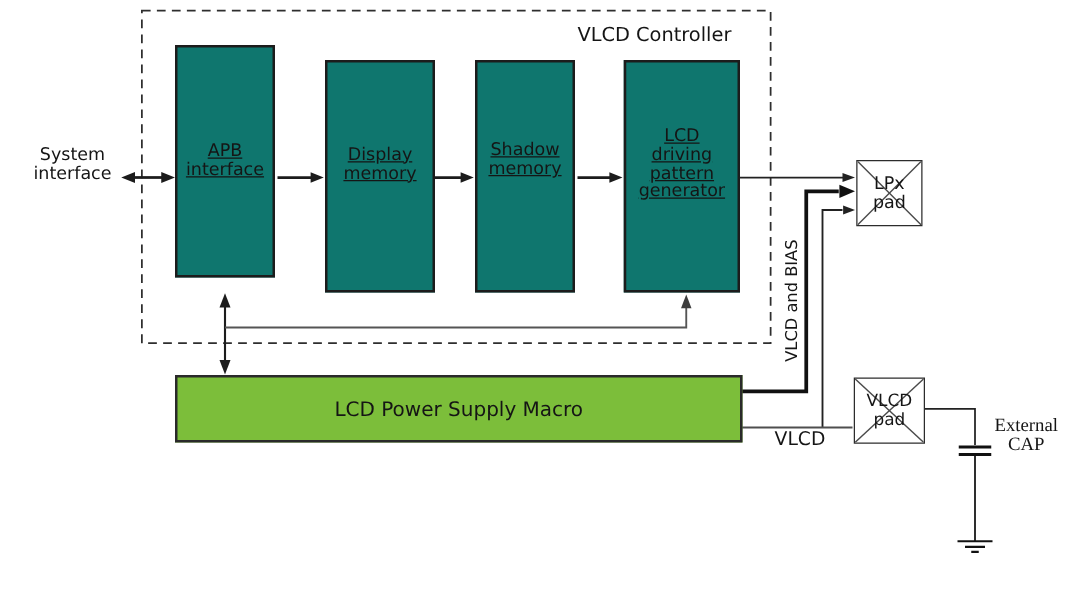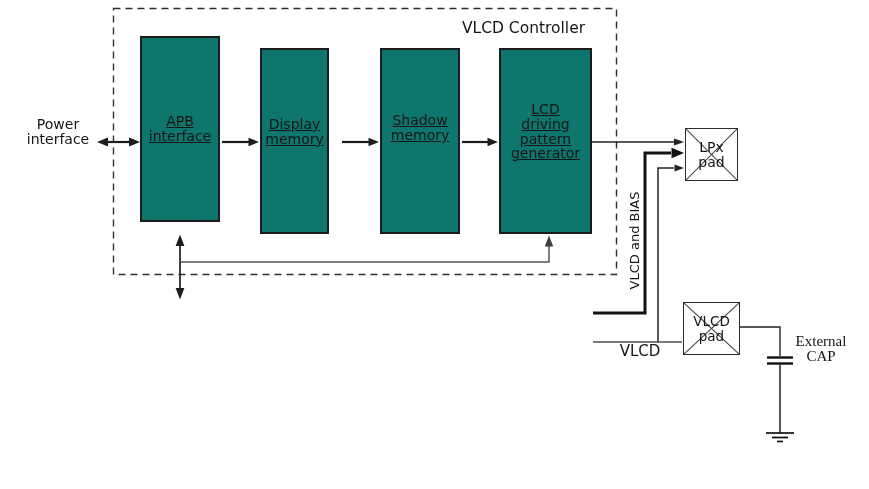--- a/index.html
+++ b/index.html
@@ -9,21 +9,21 @@
     overflow:hidden;
   }
   svg.wires{position:absolute;left:0;top:0;z-index:1;}
   .block{
     position:absolute;z-index:2;background:#0f766e;border:2px solid #1c1c1c;
     box-sizing:border-box;display:flex;align-items:center;justify-content:center;
     text-align:center;font-size:14px;line-height:1.07;text-decoration:underline;
   }
   .ml{white-space:pre-line;}
   #block-apb{left:140px;top:36px;width:80px;height:186px;padding-bottom:0;}
-  #block-display{left:260px;top:48px;width:69px;height:186px;padding-bottom:19px;}
+  #block-display{left:260px;top:48px;width:88px;height:186px;padding-bottom:19px;}
   #block-shadow{left:380px;top:48px;width:80px;height:186px;padding-bottom:26px;align-items:center;}
   #block-lcdgen{left:499px;top:48px;width:93px;height:186px;padding-bottom:19px;}
   #power{
     position:absolute;z-index:2;left:140px;top:300px;width:454px;height:54px;
     background:var(--green,#7CBE3A);border:2px solid #2a2a2a;box-sizing:border-box;
     display:flex;align-items:center;justify-content:center;font-size:16px;
   }
   .pad{
     position:absolute;z-index:2;background:#ffffff;border:1.5px solid #2c2c2c;
     box-sizing:border-box;display:flex;align-items:center;justify-content:center;
@@ -112,21 +112,21 @@
       <line x1="780" y1="364.5" x2="780" y2="433" stroke-width="1.4"></line>
     </g>
 
     <g stroke="#111" stroke-width="1.7">
       <line x1="766" y1="433" x2="794" y2="433"></line>
       <line x1="772" y1="437.5" x2="788" y2="437.5"></line>
       <line x1="777" y1="441.5" x2="783" y2="441.5"></line>
     </g>
   </svg>
 
-  <div class="label ml" id="lbl-system">Power
+  <div class="label ml" id="lbl-system">System
 interface</div>
   <div class="label" id="lbl-slcd">VLCD Controller</div>
   <div class="label" id="lbl-vlcdbias">VLCD and BIAS</div>
   <div class="label" id="lbl-vlcd">VLCD</div>
   <div class="label ml" id="lbl-extcap">External
 CAP</div>
 
   <div class="block" id="block-apb">
     <span class="ml">APB
 interface</span>
@@ -139,20 +139,23 @@
     <span class="ml">Shadow
 memory</span>
   </div>
   <div class="block" id="block-lcdgen">
     <span class="ml">LCD
 driving
 pattern
 generator</span>
   </div>
 
+  <div id="power">
+    <span>LCD Power Supply Macro</span>
+  </div>
 
   <div class="pad" id="pad-lpx">
     <svg viewBox="0 0 53 53" preserveAspectRatio="none">
       <line x1="0" y1="0" x2="53" y2="53" stroke="#4a4a4a" stroke-width="1.1" vector-effect="non-scaling-stroke"></line>
       <line x1="53" y1="0" x2="0" y2="53" stroke="#4a4a4a" stroke-width="1.1" vector-effect="non-scaling-stroke"></line>
     </svg>
     <span class="ml">LPx
 pad</span>
   </div>
   <div class="pad" id="pad-vlcd">

